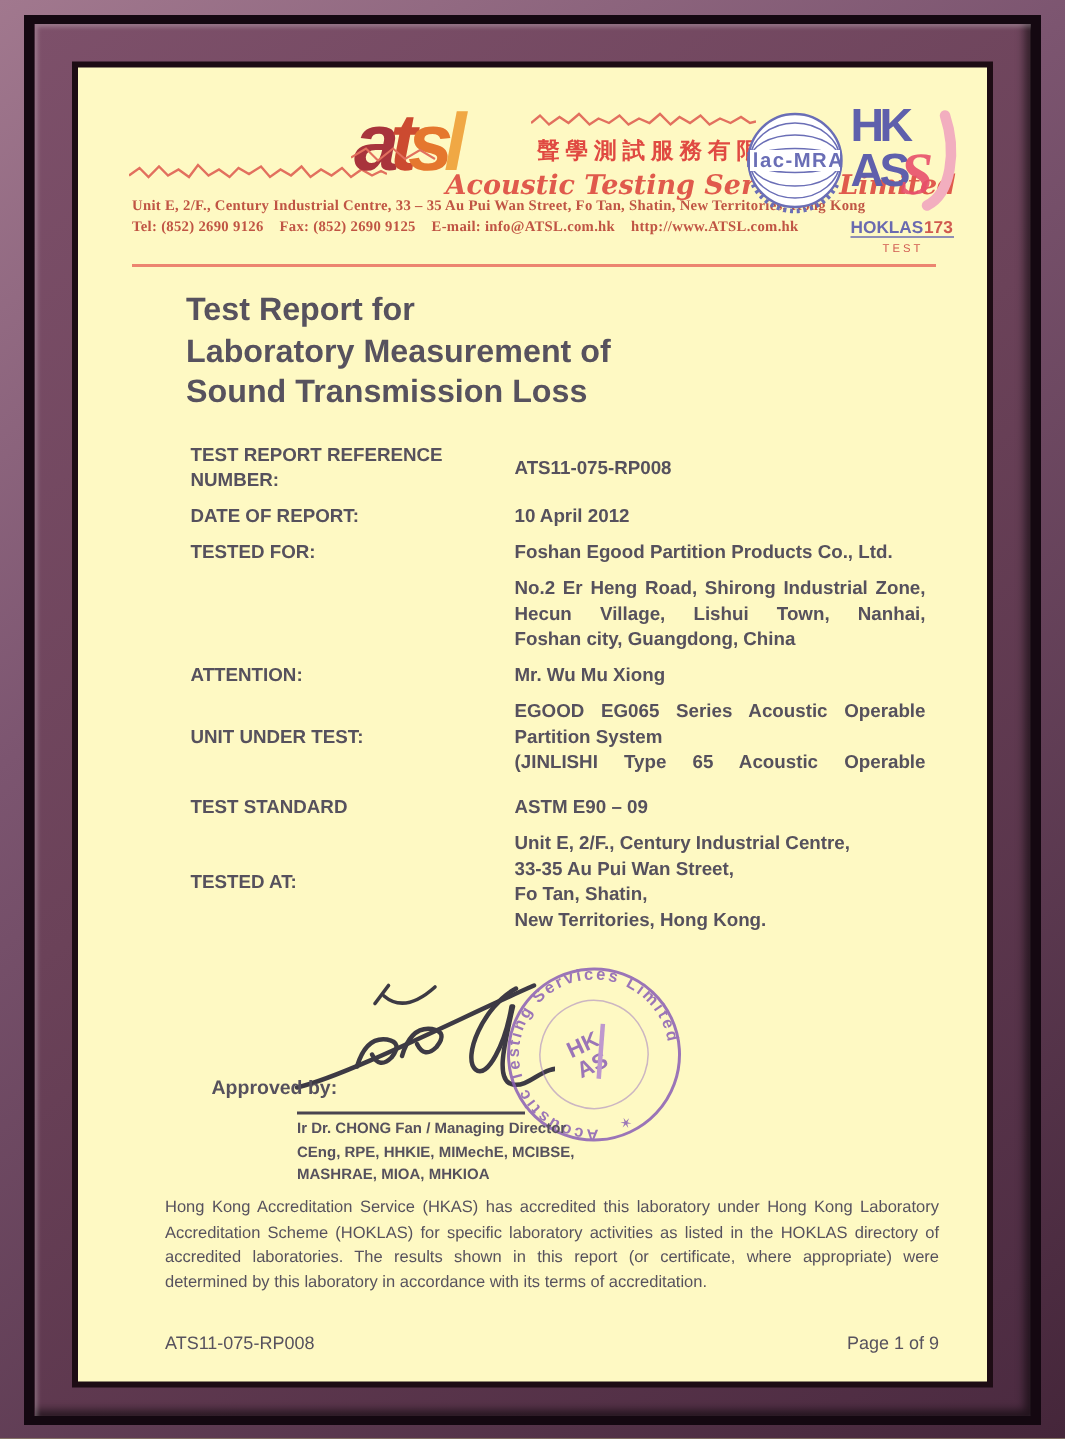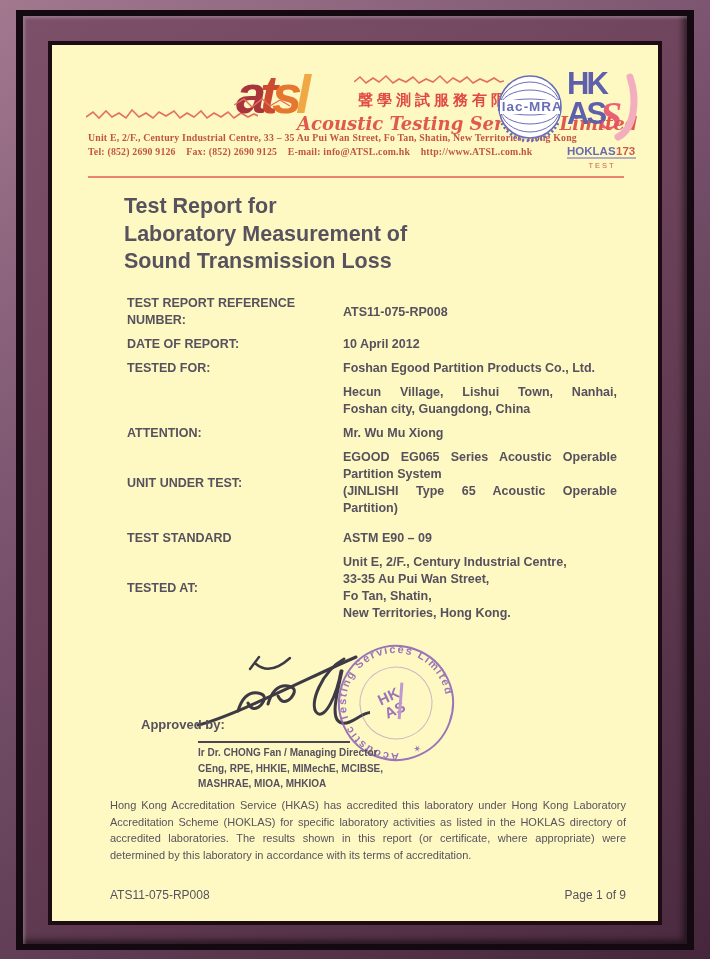--- a/index.html
+++ b/index.html
@@ -127,37 +127,37 @@
     </div>
 
     <div class="drow">
       <div class="lbl">TESTED FOR:</div>
       <div class="val">Foshan Egood Partition Products Co., Ltd.</div>
     </div>
 
     <div class="drow">
       <div class="lbl"></div>
       <div class="val">
+        <div class="vline stretch">No.2 Er Heng Road, Shirong Industrial Zone,</div>
         <div class="vline stretch">Hecun Village, Lishui Town, Nanhai,</div>
         <div class="vline">Foshan city, Guangdong, China</div>
       </div>
     </div>
 
     <div class="drow">
       <div class="lbl">ATTENTION:</div>
       <div class="val">Mr. Wu Mu Xiong</div>
     </div>
 
     <div class="drow">
       <div class="lbl">UNIT UNDER TEST:</div>
       <div class="val">
         <div class="vline stretch">EGOOD EG065 Series Acoustic Operable</div>
         <div class="vline">Partition System</div>
         <div class="vline stretch">(JINLISHI Type 65 Acoustic Operable</div>
-        <div class="vline">Partition)</div>
       </div>
     </div>
 
     <div class="drow gap-before">
       <div class="lbl">TEST STANDARD</div>
       <div class="val">ASTM E90 – 09</div>
     </div>
 
     <div class="drow">
       <div class="lbl">TESTED AT:</div>

